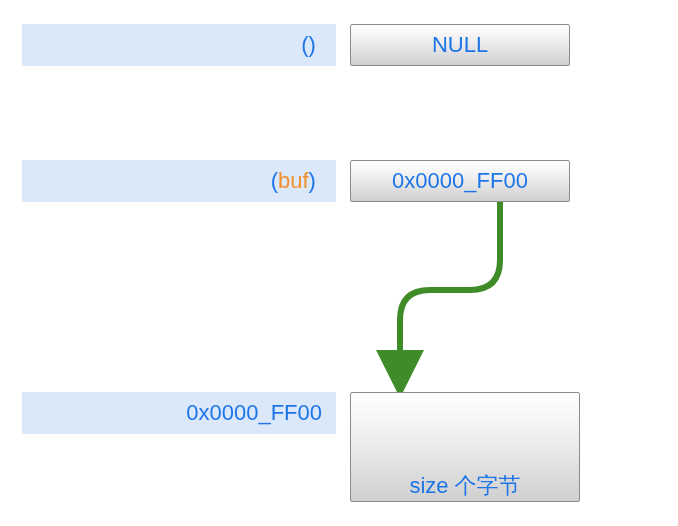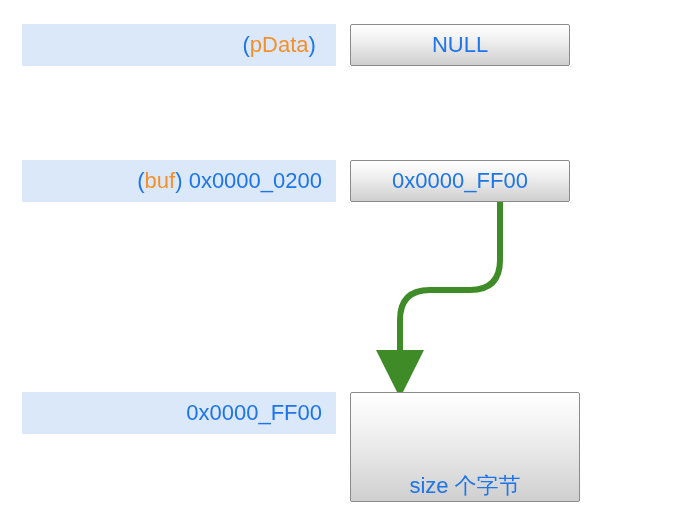--- a/index.html
+++ b/index.html
@@ -53,32 +53,30 @@
   .arrow-svg {
     position: absolute;
     overflow: visible;
   }
 </style>
 </head>
 <body>
 
 <div class="label-box" style="left:22px; top:24px; width:314px;">
   <span>(</span>
-    <span class="var-name">pData</span>
     <span>)&nbsp;</span>
 </div>
 <div class="cell-box" style="left:350px; top:24px; width:220px;">
   <span>NULL</span>
 </div>
 
 <div class="label-box" style="left:22px; top:160px; width:314px;">
   <span>(</span>
     <span class="var-name">buf</span>
     <span>)&nbsp;</span>
-    <span>0x0000_0200</span>
 </div>
 <div class="cell-box" style="left:350px; top:160px; width:220px;">
   <span>0x0000_FF00</span>
 </div>
 
 <svg class="arrow-svg" style="left:0; top:0;" width="678" height="526">
   <defs>
     <marker id="arrowhead" markerWidth="8" markerHeight="8" refX="5" refY="4" orient="auto">
       <path d="M0,0 L8,4 L0,8 Z" fill="#3e8b27"></path>
     </marker>

